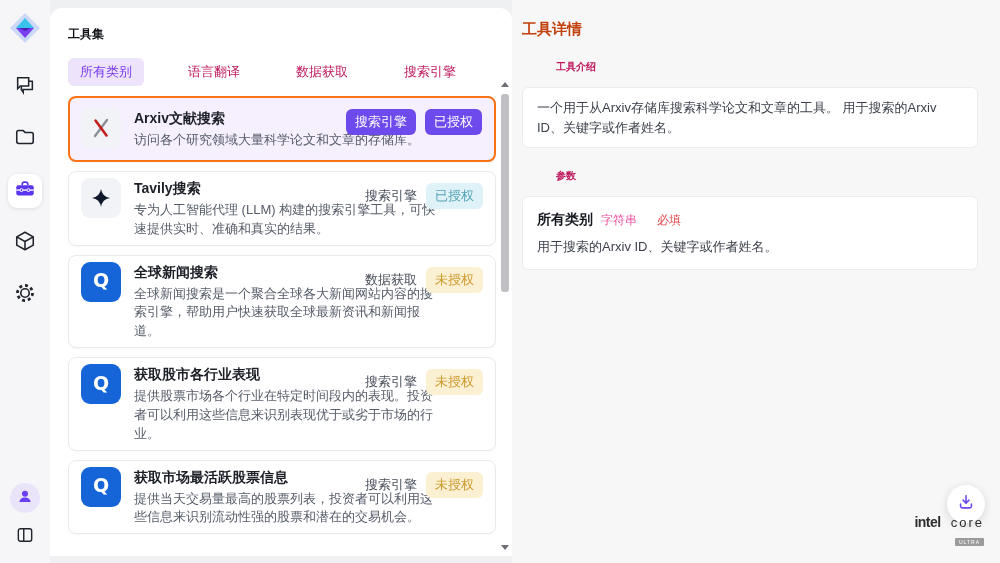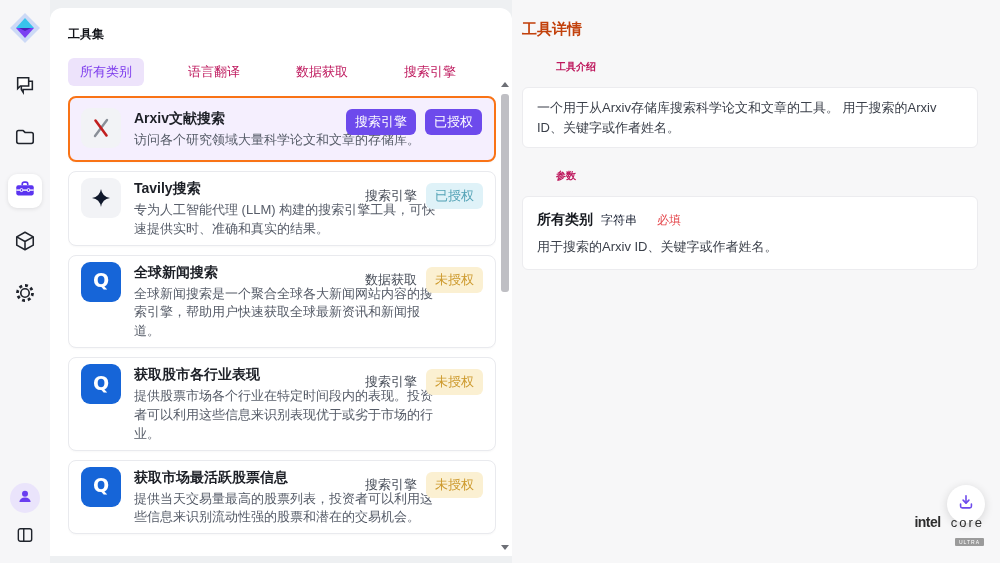--- a/index.html
+++ b/index.html
@@ -66,21 +66,21 @@
   
   .details { position:absolute; left:512px; top:0; right:0; bottom:0;
     background:#f7f7f8; padding:20px 22px 0 10px; }
   .details-title { font-size:15px; font-weight:bold; color:#c2410c; }
   .section-h { margin-top:21px; font-size:10px; font-weight:bold; color:#be185d;margin-left:34px; }
   .intro-box { margin-top:13px; background:#fff; border:1px solid #ececef; border-radius:6px;
     padding:10px 14px; font-size:13px; color:#3a3f49; line-height:1.5; }
   .param-box { margin-top:13px; background:#fff; border:1px solid #ececef; border-radius:6px;
     padding:13px 14px; }
   .param-name { font-size:14px; font-weight:bold; color:#15181e; }
-  .param-type { font-size:12px; color:#0f172a; margin-left:8px;margin-top:11px; }
+  .param-type { font-size:12px; color:#ec4899; margin-left:8px;margin-top:11px; }
   .param-required { font-size:12px; color:#e5484d; margin-left:20px; }
   .param-desc { margin-top:9px; font-size:13px; color:#3a3f49; }
 
   
   .fab { position:absolute; right:15px; bottom:40px; width:38px; height:38px; border-radius:50%;
     background:#fff; box-shadow:0 2px 10px rgba(0,0,0,.14); display:flex; align-items:center;
     justify-content:center; cursor:pointer; }
   .intel { position:absolute; right:16px; bottom:15px; text-align:right; color:#2e2e2e; }
   .intel-row { display:flex; align-items:baseline; gap:10px; justify-content:flex-end; }
   .intel-brand { font-size:14px; font-weight:bold; letter-spacing:-0.5px; }

